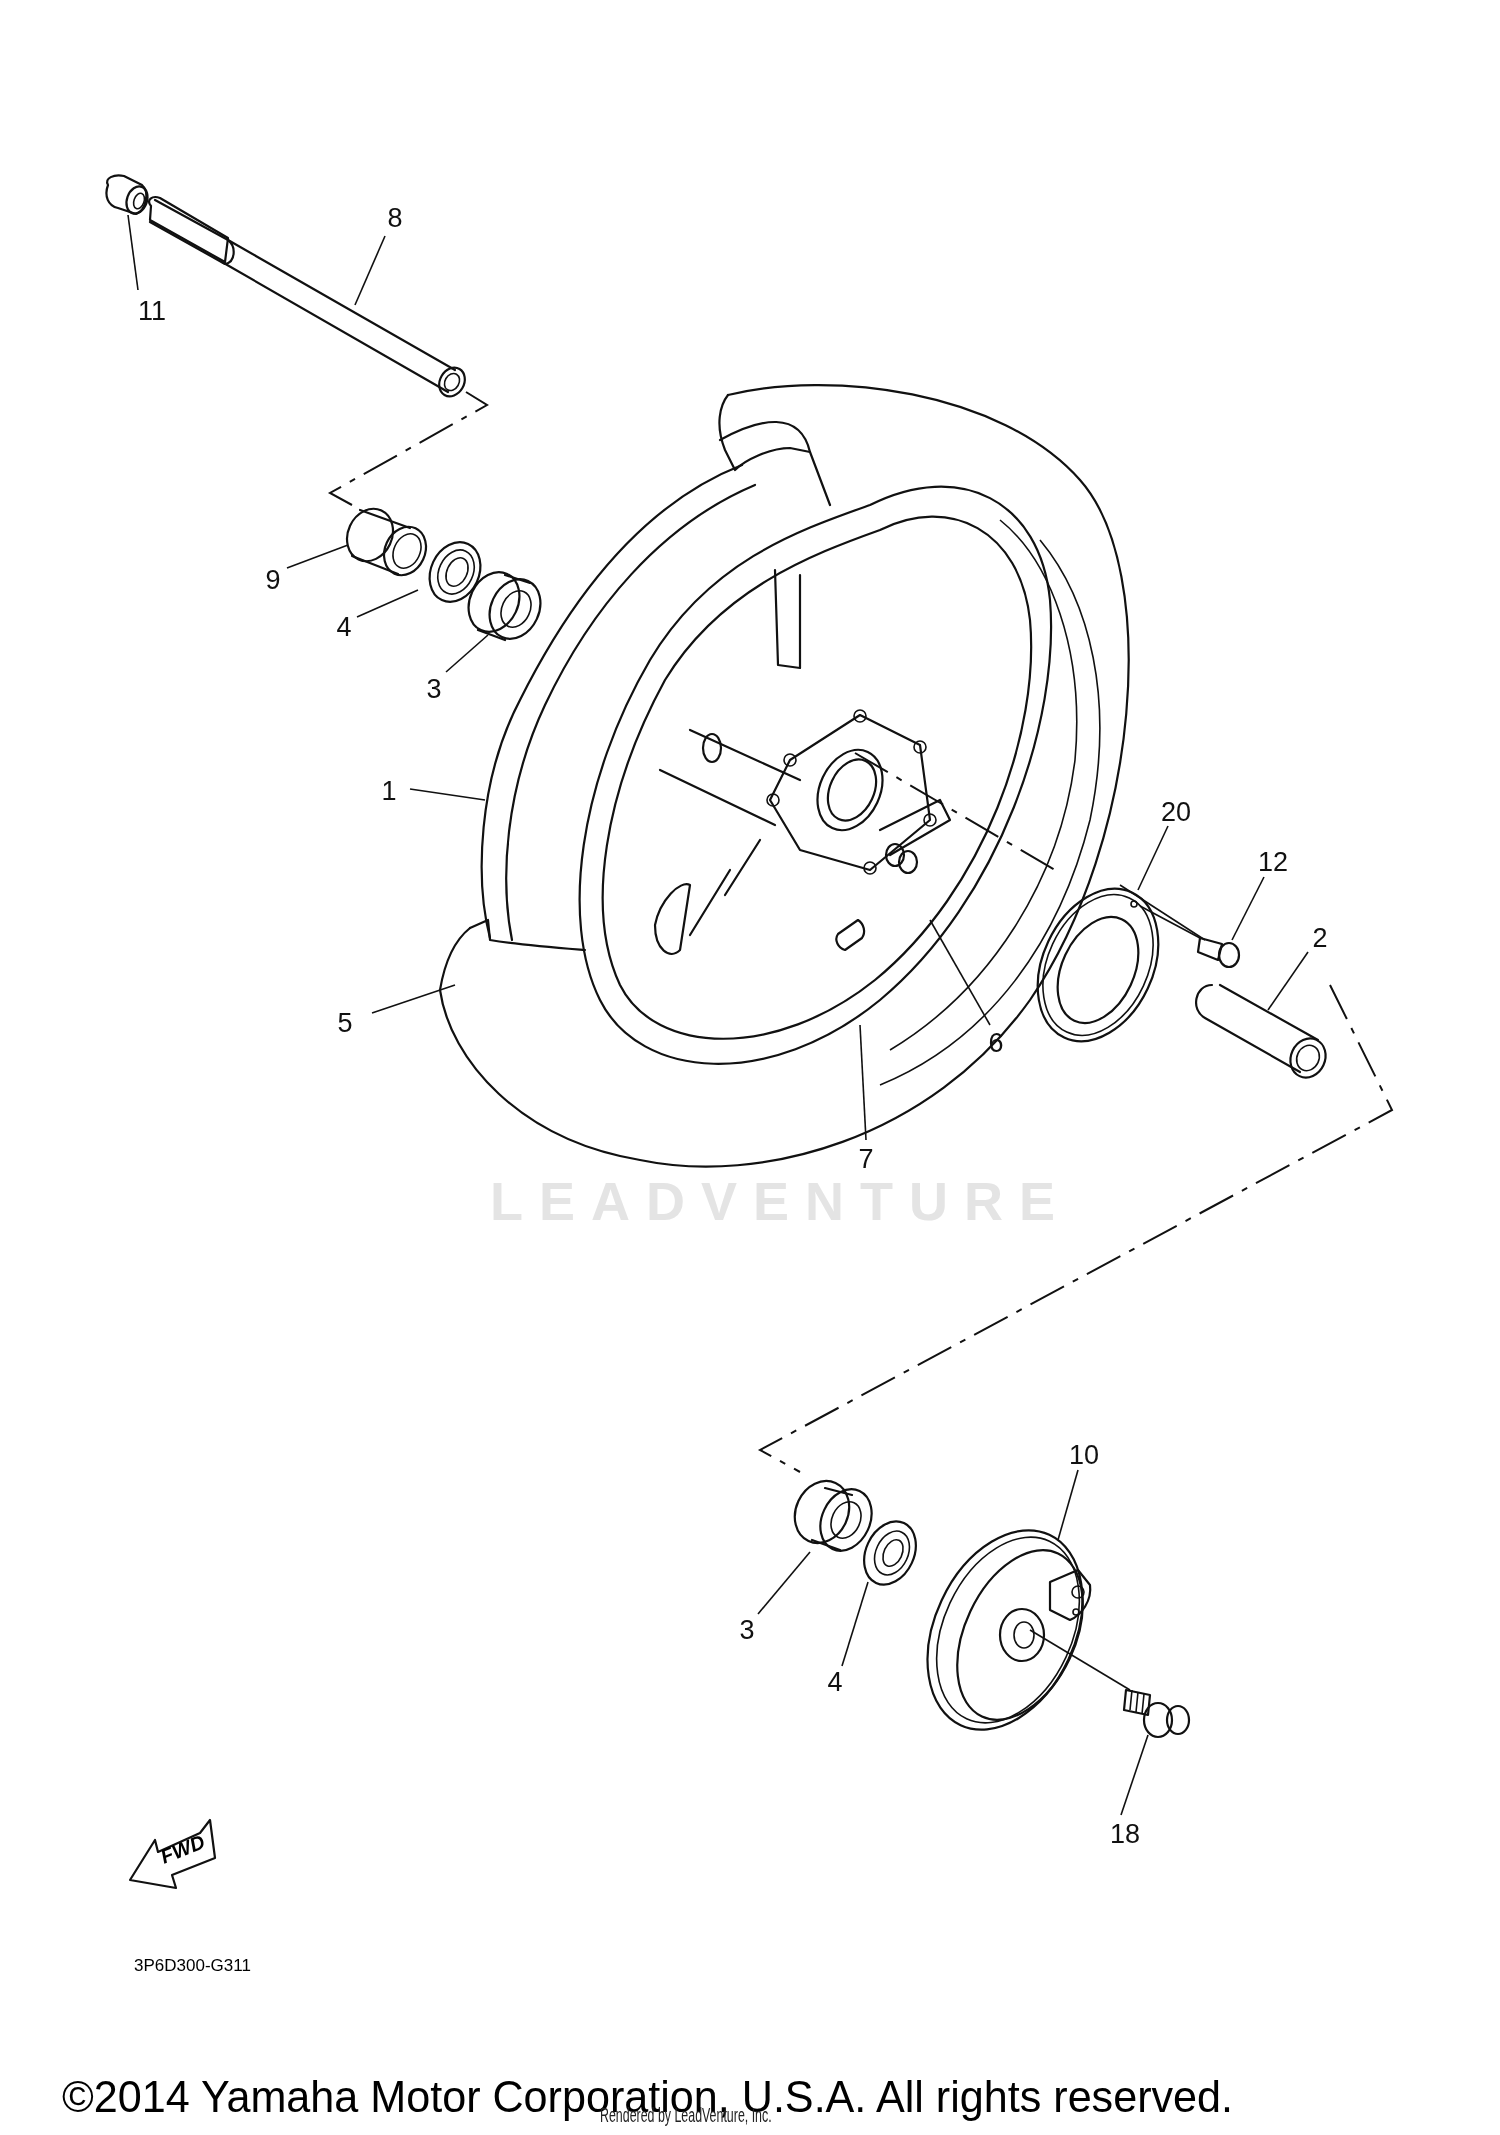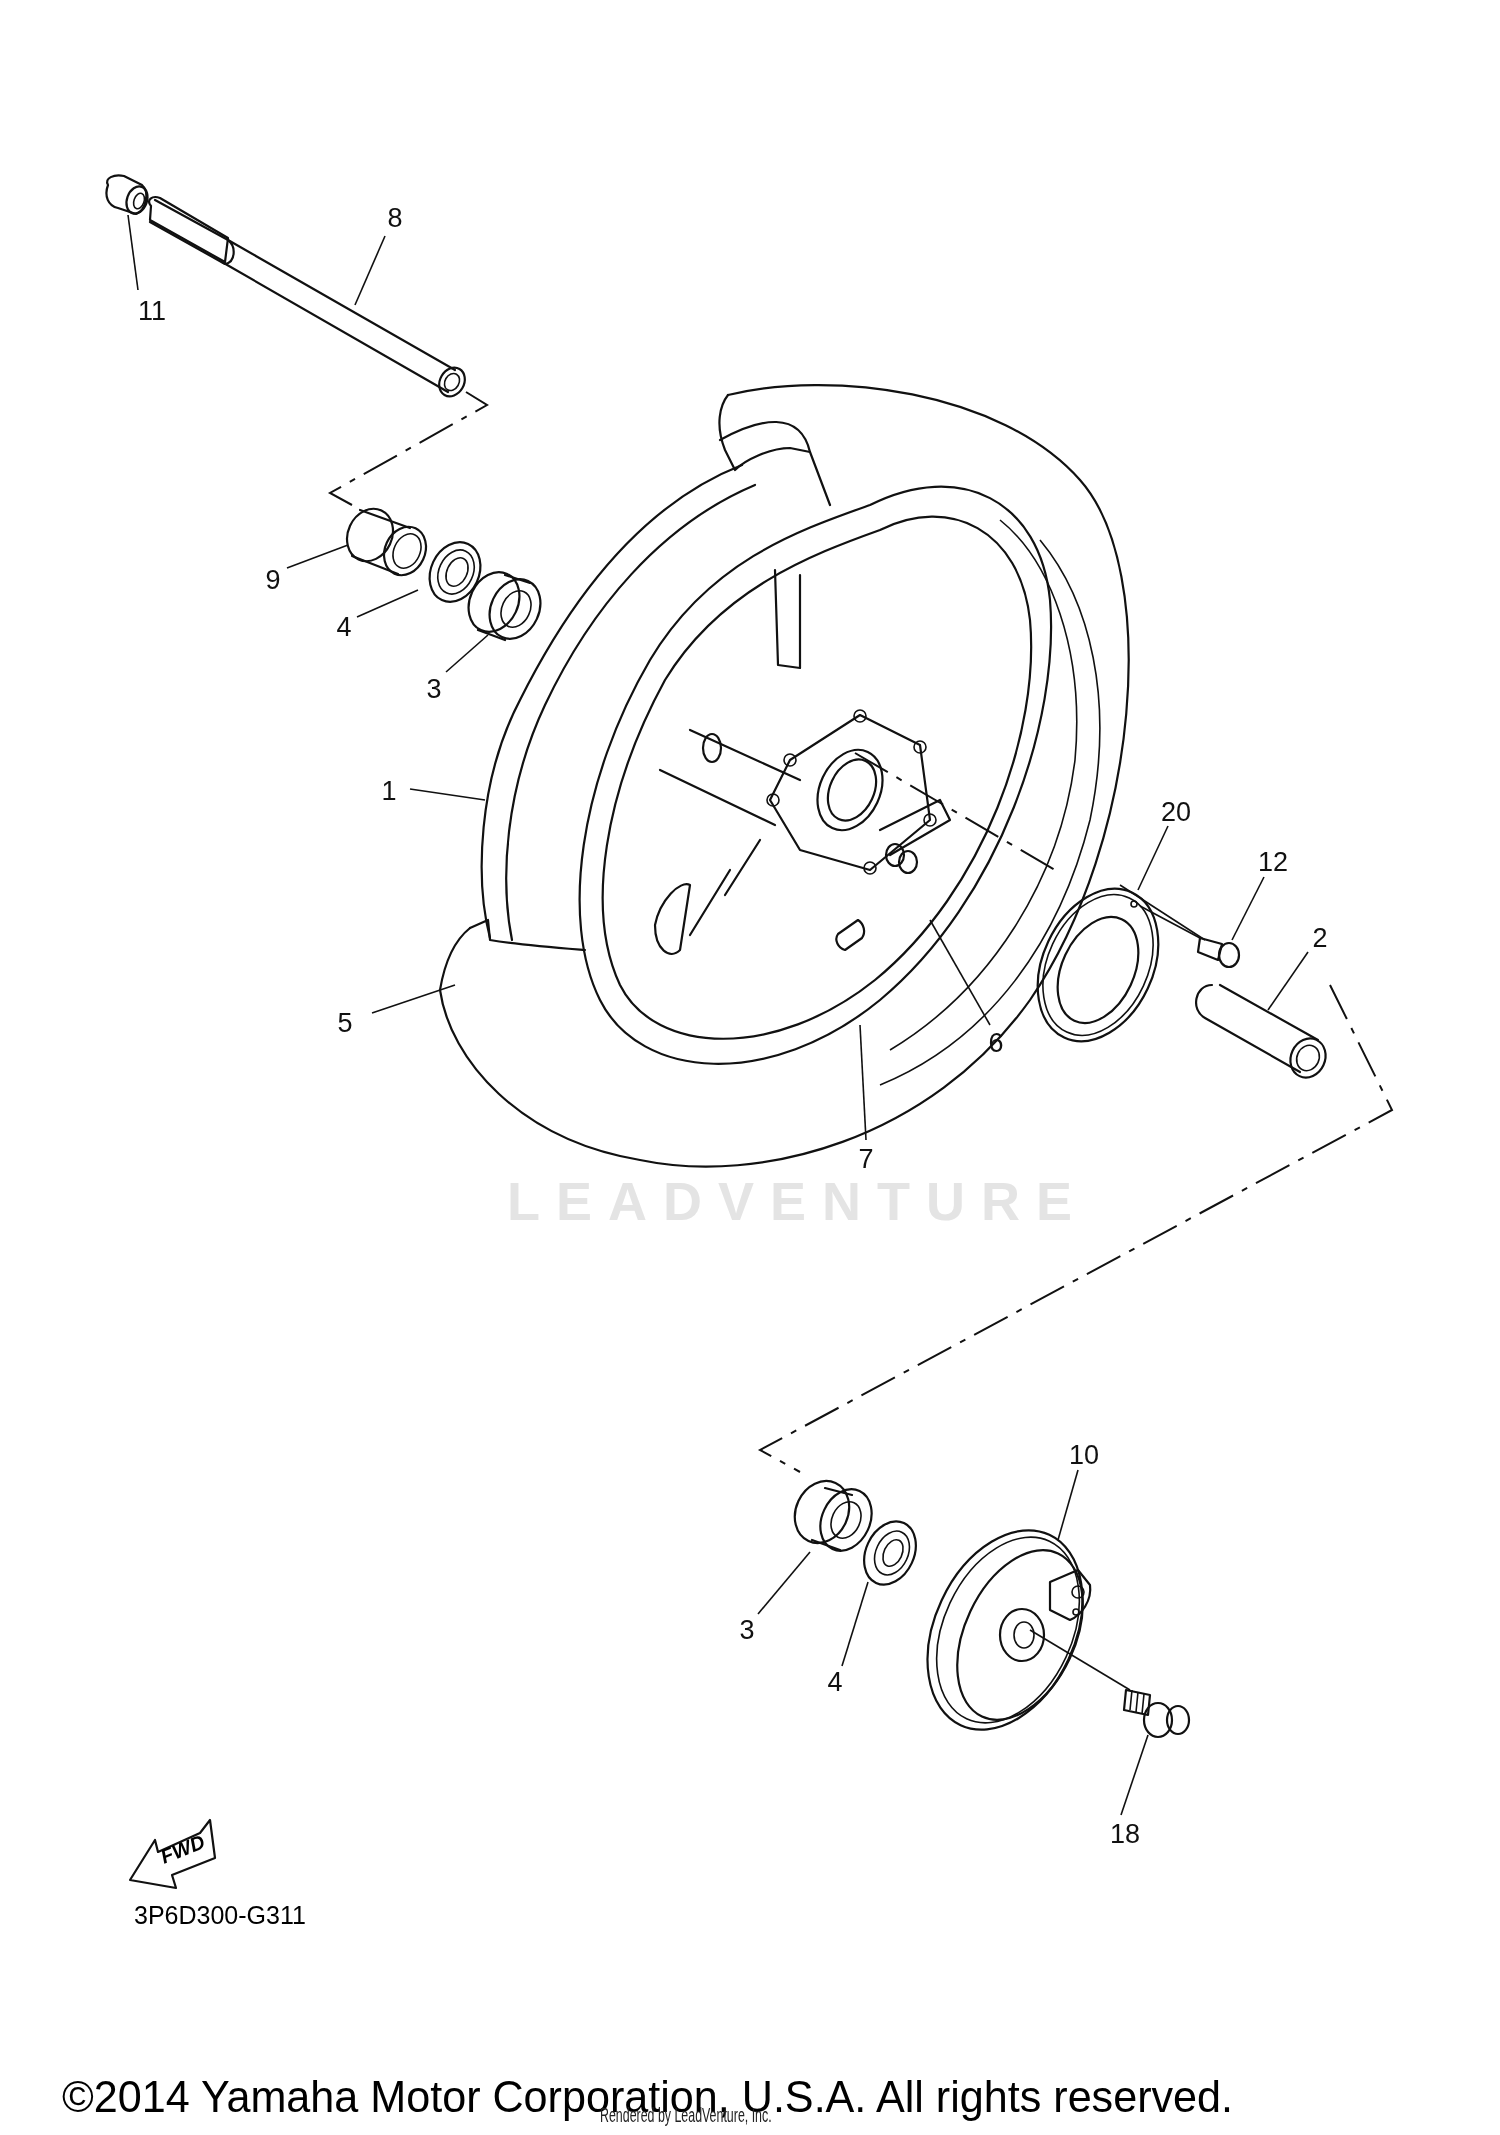--- a/index.html
+++ b/index.html
@@ -1,20 +1,20 @@
 <!DOCTYPE html>
 <html><head>
 <meta charset="utf-8">
 <style>
   html, body { margin:0; padding:0; background:#ffffff; }
   body { width:1500px; height:2135px; position:relative; overflow:hidden; font-family:"Liberation Sans", sans-serif; color:#000; }
   #diagram { position:absolute; left:0; top:0; width:1500px; height:2135px; }
   .callout { position:absolute; font-family:"Liberation Sans", sans-serif; font-size:27px; color:#111; transform:translate(-50%,-50%); white-space:nowrap; line-height:1; }
-  .watermark { position:absolute; left:490px; top:1170px; font-family:"Liberation Sans", sans-serif; font-size:54px; letter-spacing:16px; color:#e4e4e4; font-weight:bold;margin-left:17px; }
-  .code { position:absolute; left:134px; top:1901px; font-size:25px; }
+  .watermark { position:absolute; left:490px; top:1170px; font-family:"Liberation Sans", sans-serif; font-size:54px; letter-spacing:16px; color:#e4e4e4; font-weight:bold; }
+  .code { position:absolute; left:134px; top:1956px; font-size:17px; }
   .copyright { position:absolute; left:62px; top:2072px; font-size:44px; white-space:nowrap; transform:scaleX(0.98); transform-origin:left; }
   .rendered { position:absolute; left:600px; top:2104px; font-size:20px; color:#222; transform:scaleX(0.62); transform-origin:left; white-space:nowrap; }
   svg .l { stroke:#111; stroke-width:2.2; fill:none; stroke-linecap:round; stroke-linejoin:round; }
   svg .t { stroke:#111; stroke-width:1.6; fill:none; }
   svg .dash { stroke:#111; stroke-width:2; fill:none; stroke-dasharray:38 10 6 10; }
 </style>
 </head>
 <body>
 
 <svg id="diagram" viewBox="0 0 1500 2135" width="1500" height="2135" xmlns="http://www.w3.org/2000/svg">

